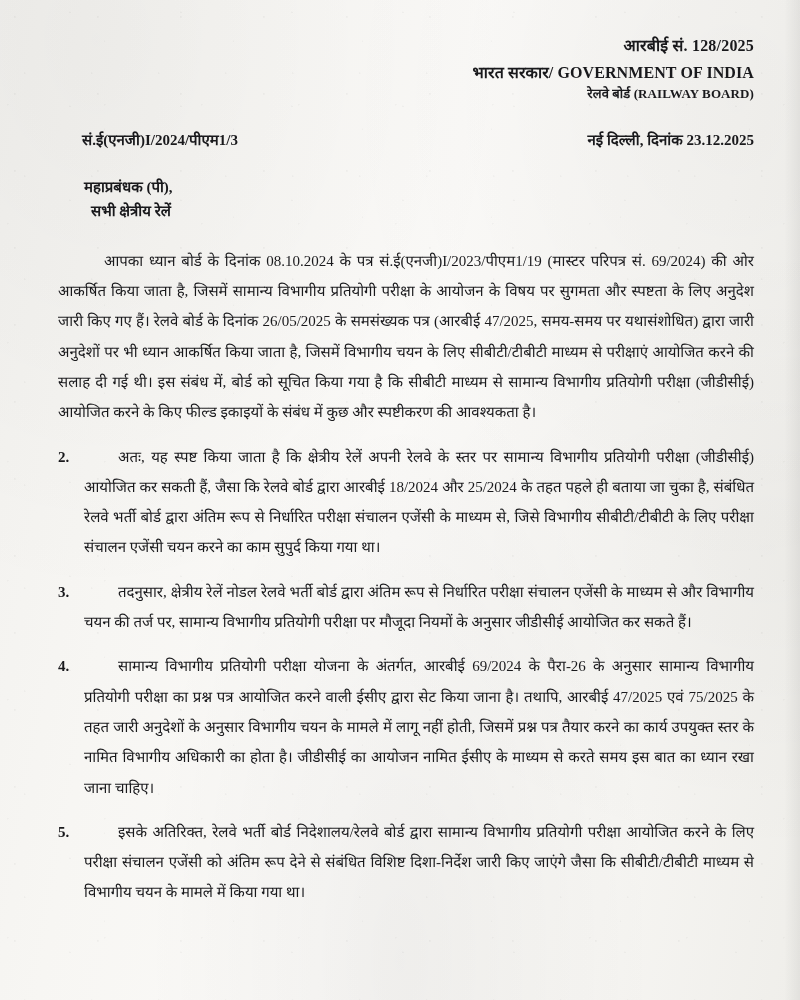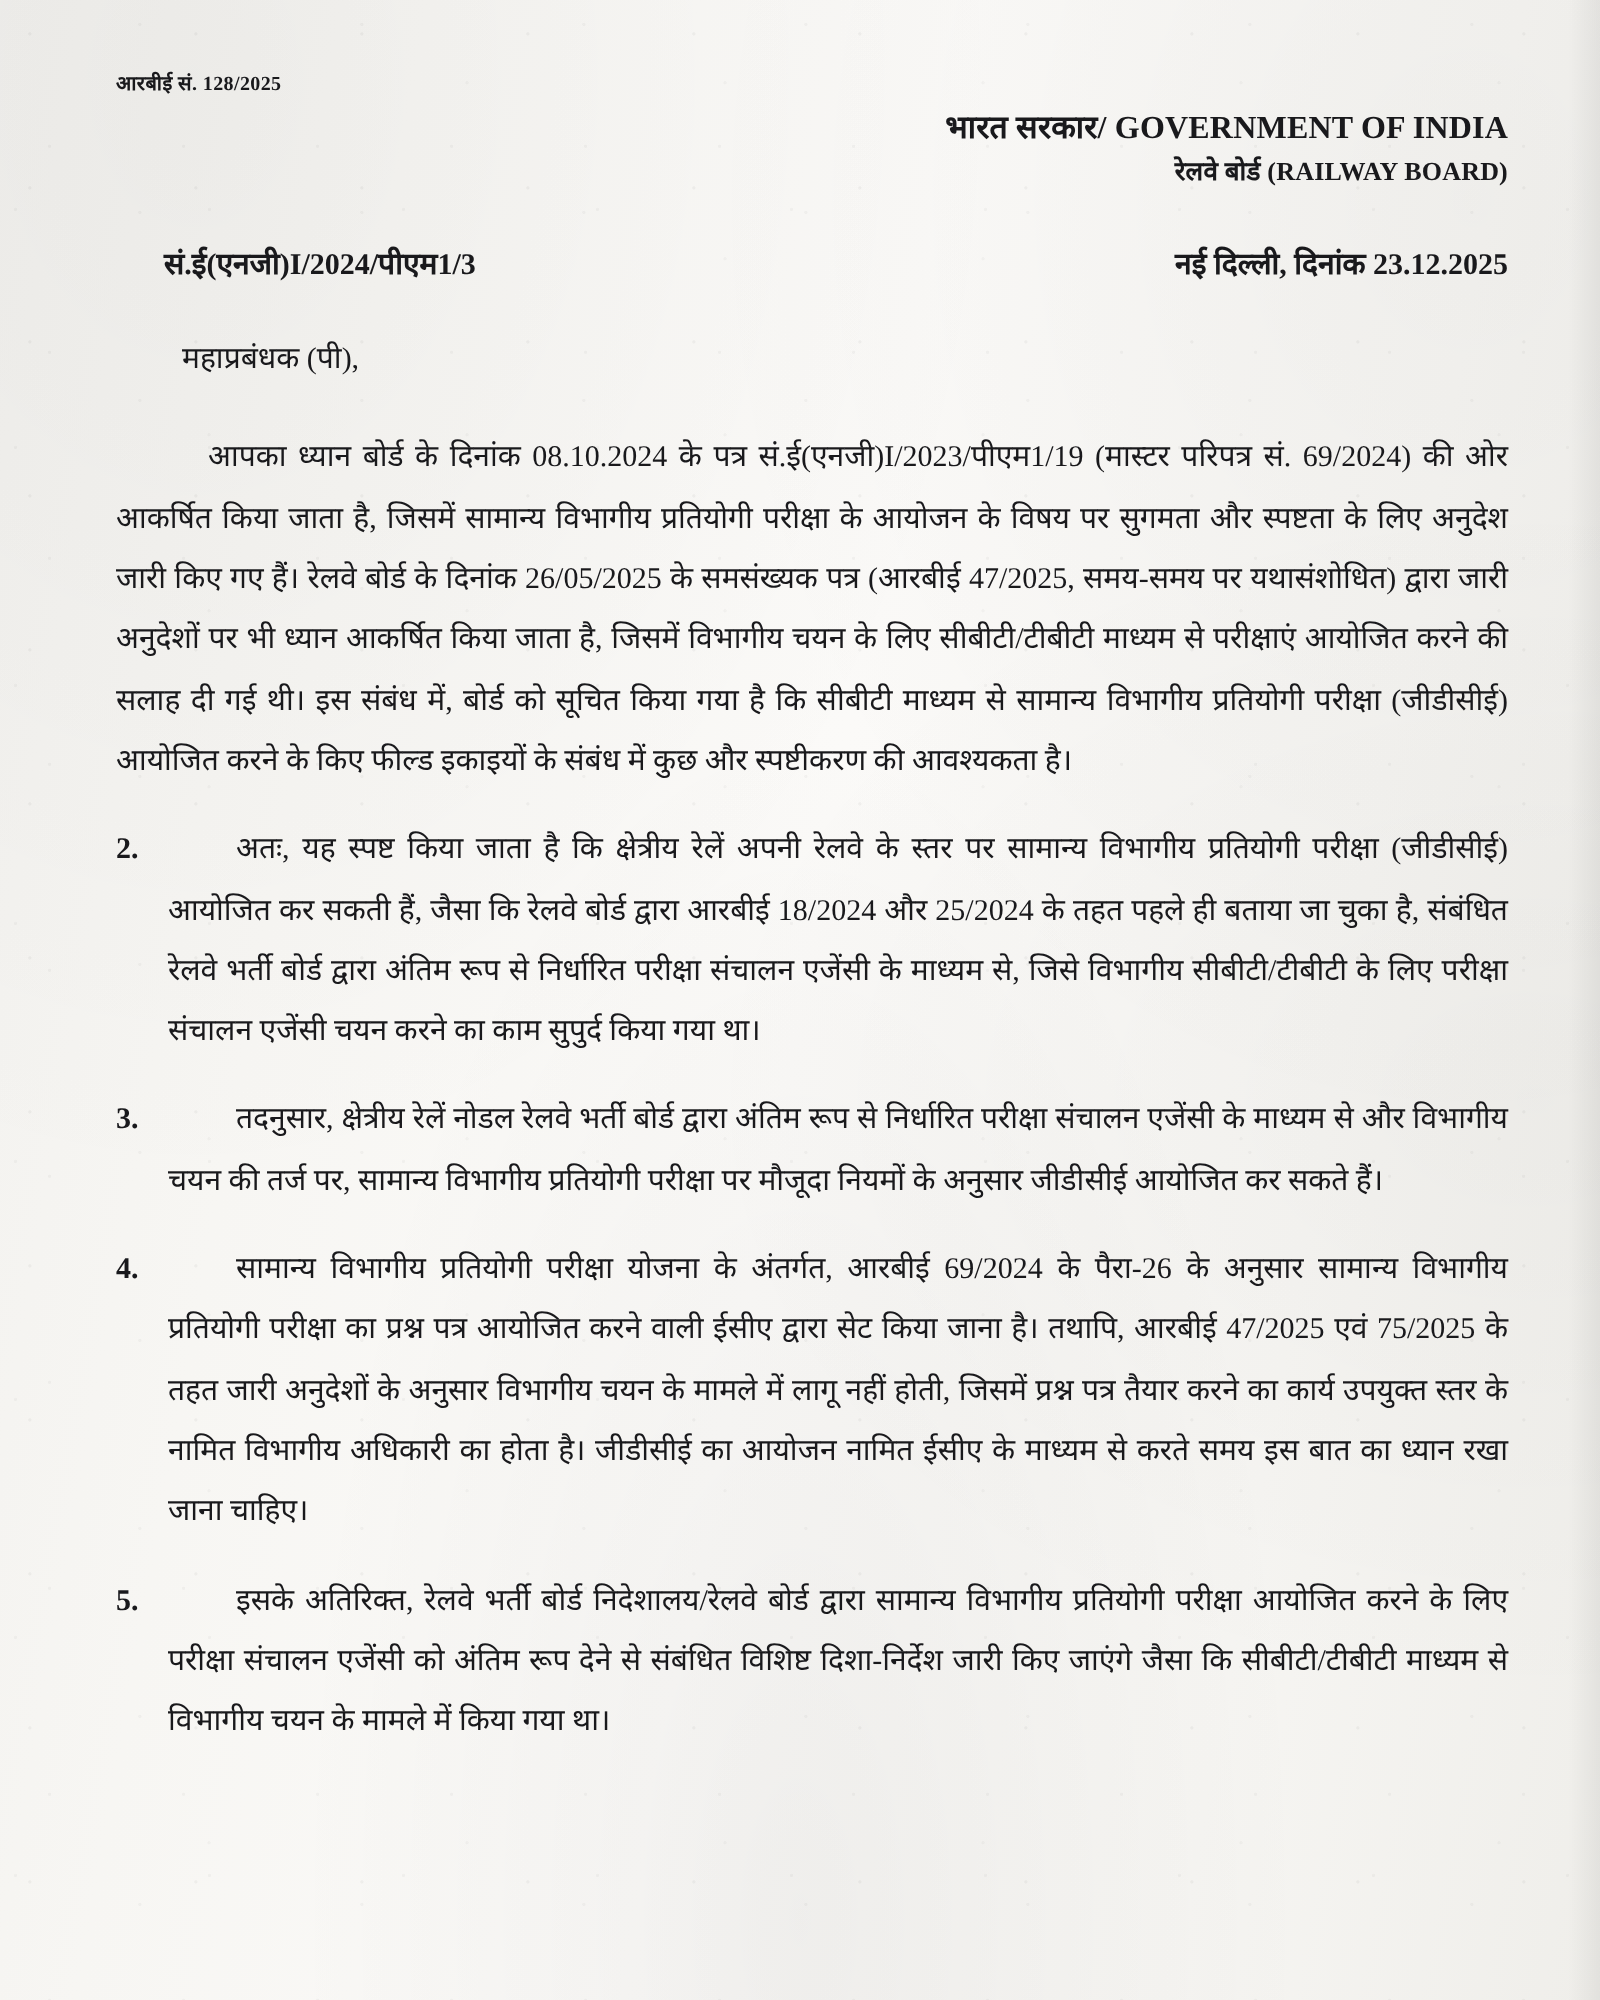--- a/index.html
+++ b/index.html
@@ -51,23 +51,23 @@
     top: 0; right: 0; bottom: 0;
     width: 16px;
     background: linear-gradient(to right, rgba(0,0,0,0) 0%, rgba(0,0,0,0.055) 100%);
     pointer-events: none;
   }
 
   .content { position: relative; z-index: 2; }
 
   
   .rb-number {
-    text-align: left;
+    text-align: right;
     font-weight: 700;
-    font-size: 10px;
+    font-size: 16px;
     padding-top: 34px;
     letter-spacing: 0.2px;
   }
   .org-block {
     text-align: right;
     font-weight: 700;
     line-height: 1.42;
     margin-top: 6px;
     padding-left: 10px;
   }
@@ -83,21 +83,21 @@
     font-size: 15px;
   }
   .ref-no { font-weight: 700; padding-left: 24px; }
   .place-date { font-weight: 700; }
 
   .addressee {
     margin-top: 26px;
     padding-left: 26px;
     font-size: 15px;
     line-height: 1.62;
-    font-weight: 400;
+    font-weight: 700;
   }
   .addressee div:last-child { padding-left: 7px; }
 
   
   .subject {
     margin-top: 30px;
     padding-left: 42px;
     padding-right: 6px;
     font-size: 15.2px;
     font-weight: 700;
@@ -145,20 +145,21 @@
       <div class="org-line-3">रेलवे बोर्ड (RAILWAY BOARD)</div>
     </div>
 
     <div class="ref-row">
       <div class="ref-no">सं.ई(एनजी)I/2024/पीएम1/3</div>
       <div class="place-date">नई दिल्ली, दिनांक 23.12.2025</div>
     </div>
 
     <div class="addressee">
       <div>महाप्रबंधक (पी),</div>
+      <div>सभी क्षेत्रीय रेलें</div>
     </div>
 
 
     <div class="body-block">
 
       <div class="para no-num">
         <div class="para-text">आपका ध्यान बोर्ड के दिनांक 08.10.2024 के पत्र सं.ई(एनजी)I/2023/पीएम1/19 (मास्टर परिपत्र सं. 69/2024) की ओर आकर्षित किया जाता है, जिसमें सामान्य विभागीय प्रतियोगी परीक्षा के आयोजन के विषय पर सुगमता और स्पष्टता के लिए अनुदेश जारी किए गए हैं। रेलवे बोर्ड के दिनांक 26/05/2025 के समसंख्यक पत्र (आरबीई 47/2025, समय-समय पर यथासंशोधित) द्वारा जारी अनुदेशों पर भी ध्यान आकर्षित किया जाता है, जिसमें विभागीय चयन के लिए सीबीटी/टीबीटी माध्यम से परीक्षाएं आयोजित करने की सलाह दी गई थी। इस संबंध में, बोर्ड को सूचित किया गया है कि सीबीटी माध्यम से सामान्य विभागीय प्रतियोगी परीक्षा (जीडीसीई) आयोजित करने के किए फील्ड इकाइयों के संबंध में कुछ और स्पष्टीकरण की आवश्यकता है।</div>
       </div>
 
       <div class="para with-num">

